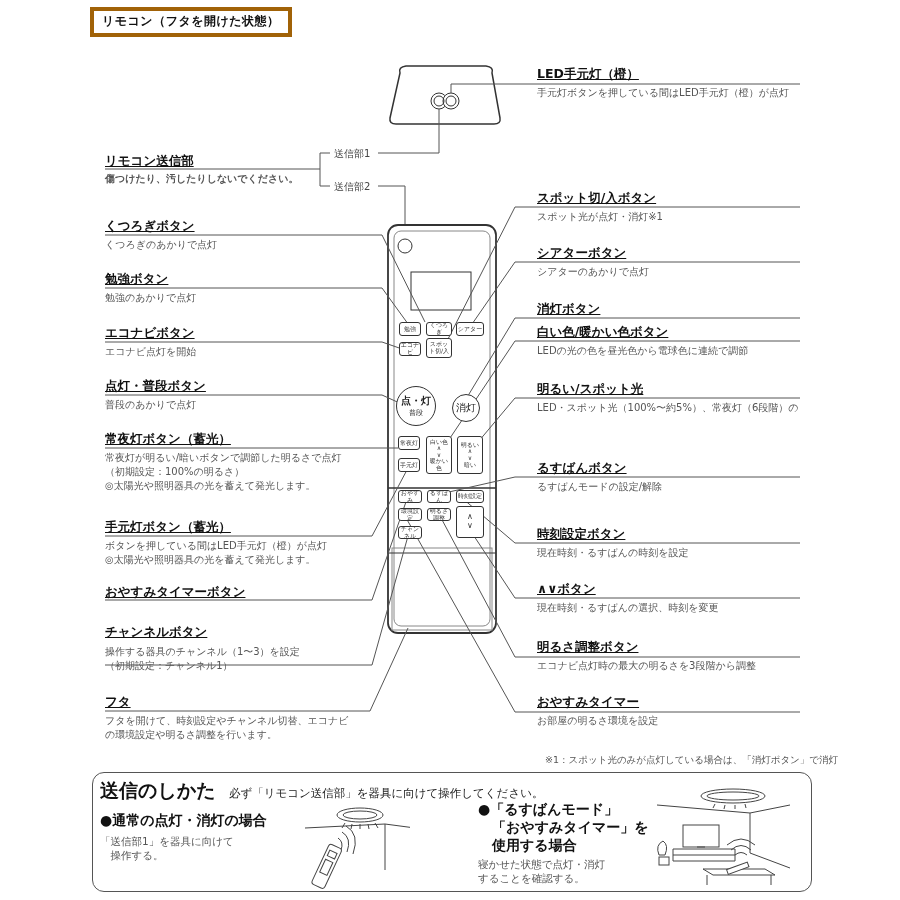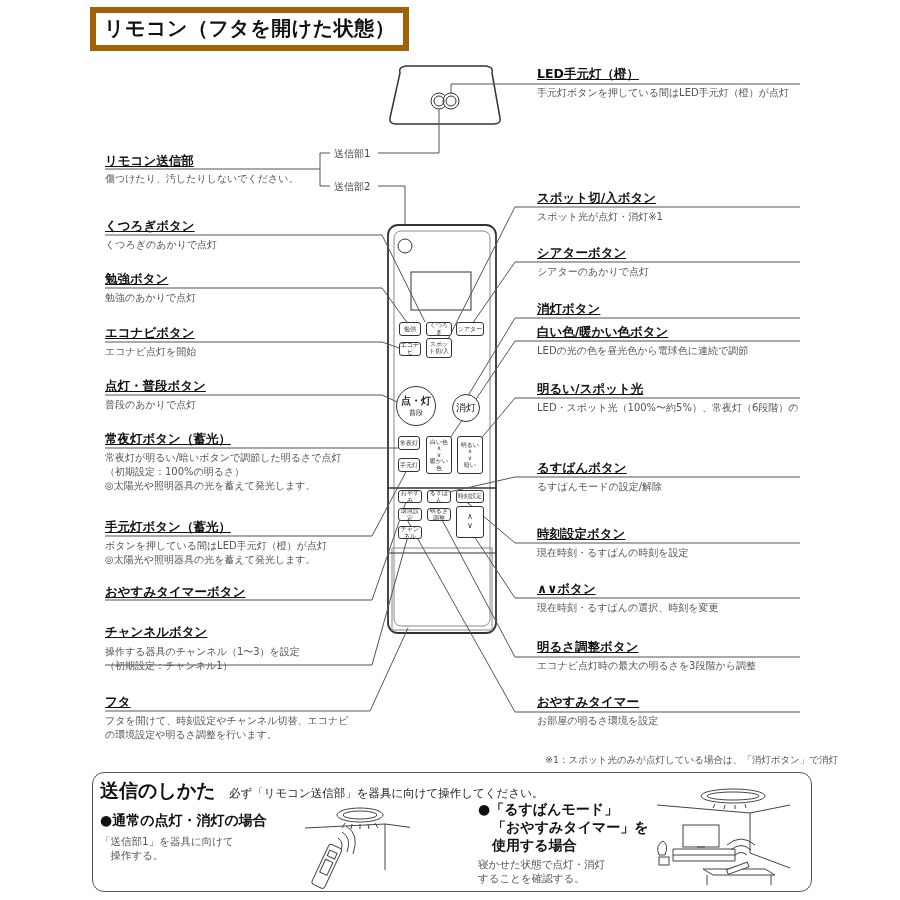--- a/index.html
+++ b/index.html
@@ -1,20 +1,20 @@
 <!DOCTYPE html>
 <html><head>
 <meta charset="utf-8">
 <style>
   html, body { margin: 0; padding: 0; background: #ffffff; }
   body { width: 900px; height: 900px; position: relative; overflow: hidden;
          font-family: "DejaVu Sans", "Liberation Sans", sans-serif; color: #222; }
   .abs { position: absolute; }
-  .title-box { left: 90px; top: 7px; padding: 2px 8px 3px 8px; border: 6px solid #a16207;
-               font-weight: bold; font-size: 20px; color: #111; letter-spacing: 0.5px; }
+  .title-box { left: 90px; top: 7px; padding: 2px 8px 3px 8px; border: 4px solid #a16207;
+               font-weight: bold; font-size: 12px; color: #111; letter-spacing: 0.5px; }
   .lbl-h { font-weight: bold; font-size: 12.5px; color: #111; white-space: nowrap; text-decoration: underline; }
   .lbl-d { font-size: 10px; color: #555; line-height: 14px; white-space: nowrap; }
   .small { font-size: 10px; color: #444; white-space: nowrap; }
   svg.lines { position: absolute; left: 0; top: 0; width: 900px; height: 900px; }
   .remote-btn { position: absolute; border: 1px solid #333; border-radius: 3px; background: #fff;
                 font-size: 6px; color: #333; text-align: center; line-height: 1.1;
                 display: flex; align-items: center; justify-content: center; box-sizing: border-box; }
   .round-btn { position: absolute; border: 1.5px solid #333; border-radius: 50%; background: #fff;
                display: flex; align-items: center; justify-content: center; flex-direction: column;
                box-sizing: border-box; color: #222; }
@@ -115,21 +115,21 @@
 <div class="remote-btn" style="left:398px;top:526px;width:24px;height:13px;">チャンネル</div>
 <div class="remote-btn" style="left:456px;top:506px;width:28px;height:32px;flex-direction:column;font-size:8px;">
   <span>∧</span>
   <span>∨</span>
 </div>
 
 <div class="abs lbl-h" style="left:537px;top:66px;">LED手元灯（橙）</div>
 <div class="abs lbl-d" style="left:537px;top:86px;">手元灯ボタンを押している間はLED手元灯（橙）が点灯</div>
 
 <div class="abs lbl-h" style="left:105px;top:153px;">リモコン送信部</div>
-<div class="abs lbl-d" style="left:105px;top:172px;">傷つけたり、汚したりしないでください。</div>
+<div class="abs lbl-d" style="left:105px;top:172px;font-weight:bold;">傷つけたり、汚したりしないでください。</div>
 <div class="abs small" style="left:332px;top:147px;background:#fff;padding:0 2px;">送信部1</div>
 <div class="abs small" style="left:332px;top:180px;background:#fff;padding:0 2px;">送信部2</div>
 
 <div class="abs" style="left:105px;top:218px;">
   <div class="lbl-h">くつろぎボタン</div>
   <div class="lbl-d" style="margin-top:3px;">くつろぎのあかりで点灯</div>
 </div>
 <div class="abs" style="left:105px;top:271px;">
   <div class="lbl-h">勉強ボタン</div>
   <div class="lbl-d" style="margin-top:3px;">勉強のあかりで点灯</div>

